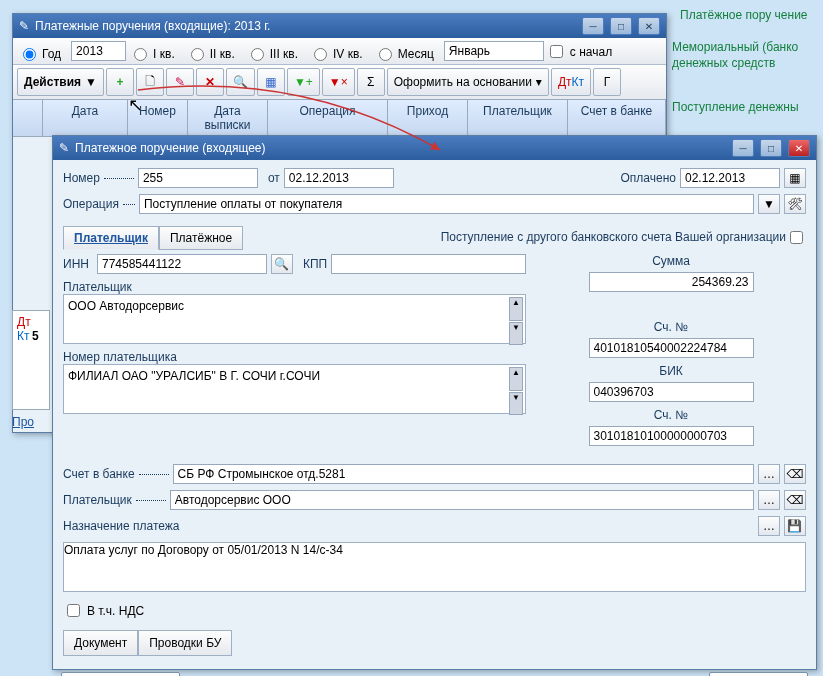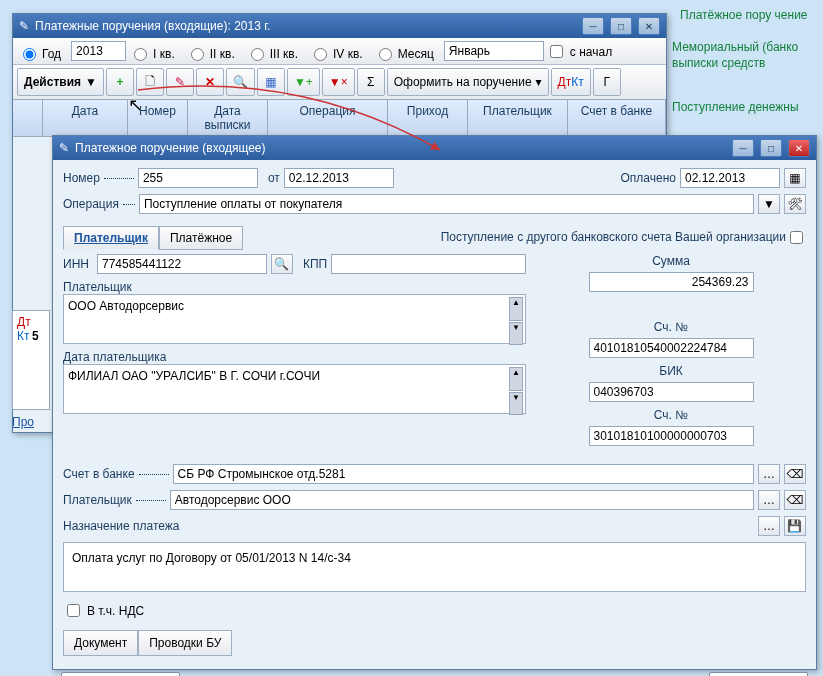--- a/index.html
+++ b/index.html
@@ -39,28 +39,28 @@
 .bottom-tabs .btab { padding: 5px 10px; border: 1px solid #a0b0c4; background: linear-gradient(#fdfdfd,#e6e9ee); cursor: pointer; }
 .footer-btns { display: flex; justify-content: space-between; gap: 12px; padding: 8px; }
 .bigbtn { padding: 5px 18px; background: linear-gradient(#fdfdfd,#e3e8ef); border: 1px solid #7a8fa9; cursor: pointer; display: inline-flex; align-items: center; gap: 6px; border-radius: 2px; }
 .bg-link { position: absolute; color: #15803d; }
 .year-input { width: 55px; }
 .month-select { width: 100px; }
 .checkbox-label { display: flex; align-items: center; gap: 4px; }
 .cursor-arrow { position: absolute; left: 128px; top: 94px; font-size: 18px; color: #000; pointer-events: none; z-index: 5; text-shadow: 0 0 2px #fff; }
 svg.arrow-overlay { position: absolute; left: 0; top: 0; pointer-events: none; z-index: 6; }
 .link-text { color: #1d55a0; text-decoration: underline; cursor: pointer; }
-.big-textarea { width: 100%; height: 50px; border: 1px solid #a0b0c4; background: #fff; padding: 8px; resize: none; font-family: Arial; font-size: 12px; }
+.big-textarea { width: 100%; height: 50px; border: 1px solid #a0b0c4; background: #fff; padding: 0; resize: none; font-family: Arial; font-size: 12px; }
 </style>
 </head>
 <body>
 
 <div class="bg-link" style="left:680px; top:8px;">Платёжное пору чение</div>
 <div class="bg-link" style="left:672px; top:40px;">Мемориальный (банко</div>
-<div class="bg-link" style="left:672px; top:56px;">выписки средств</div>
+<div class="bg-link" style="left:672px; top:56px;">денежных средств</div>
 <div class="bg-link" style="left:672px; top:100px;">Поступление денежны</div>
 
 <div class="window w1">
   <div class="titlebar">
     <span>✎</span>
     <span class="title">Платежные поручения (входящие): 2013 г.</span>
     <div class="winbtn">─</div>
     <div class="winbtn">□</div>
     <div class="winbtn">✕</div>
   </div>
@@ -119,21 +119,21 @@
     <button class="toolbtn">
         <span style="color:#2a2">▼+</span>
       </button>
     <button class="toolbtn">
         <span style="color:#c00">▼×</span>
       </button>
     <button class="toolbtn">
         <span>Σ</span>
       </button>
     <button class="toolbtn wide">
-        <span>Оформить на поручение</span> 
+        <span>Оформить на основании</span> 
         <span>▾</span>
       </button>
     <button class="toolbtn">
         <span style="font-size:9px"><span style="color:#c00">Дт</span><span style="color:#06c">Кт</span></span>
       </button>
     <button class="toolbtn">
         <span>Γ</span>
       </button>
   </div>
   <div class="tablehead">
@@ -221,21 +221,21 @@
           <input type="text" style="flex: 1 1 0%;" value="">
         </div>
         <div class="label">Плательщик</div>
         <div class="fieldbox">
           <span>ООО Автодорсервис</span>
           <div class="spin">
               <div>▲</div>
               <div>▼</div>
             </div>
         </div>
-        <div class="label" style="margin-top:6px">Дата плательщика</div>
+        <div class="label" style="margin-top:6px">Номер плательщика</div>
         <div class="fieldbox">
           <span>ФИЛИАЛ ОАО "УРАЛСИБ" В Г. СОЧИ г.СОЧИ</span>
           <div class="spin">
               <div>▲</div>
               <div>▼</div>
             </div>
         </div>
       </div>
       <div class="rightcol">
         <div class="rightrow">

